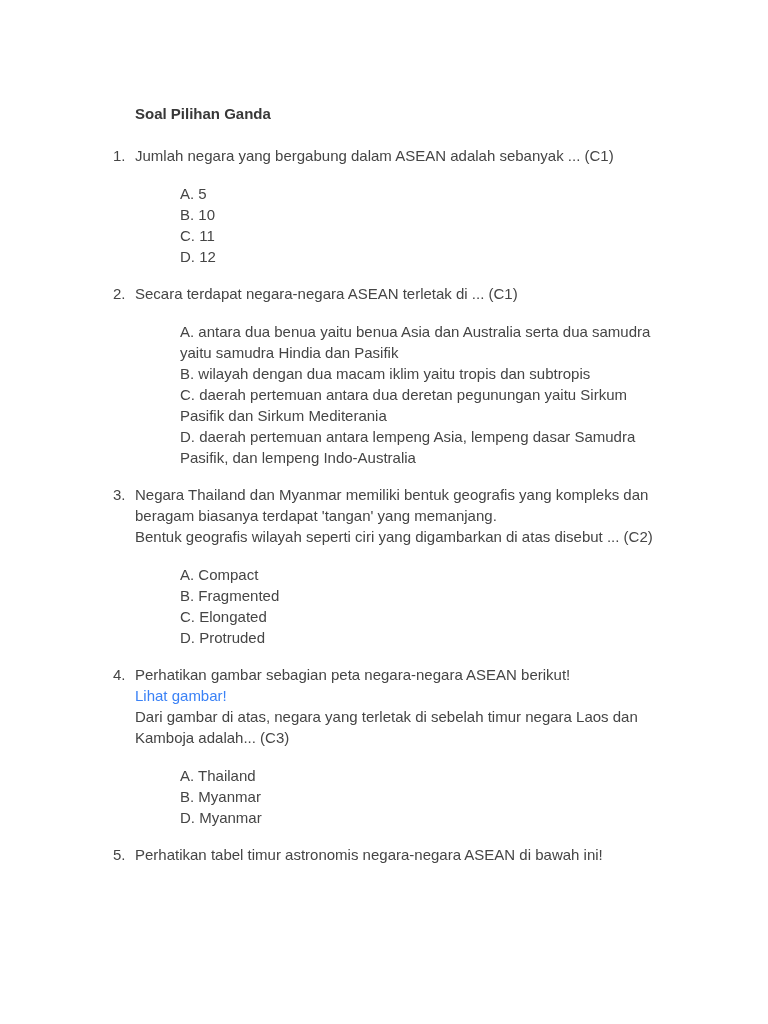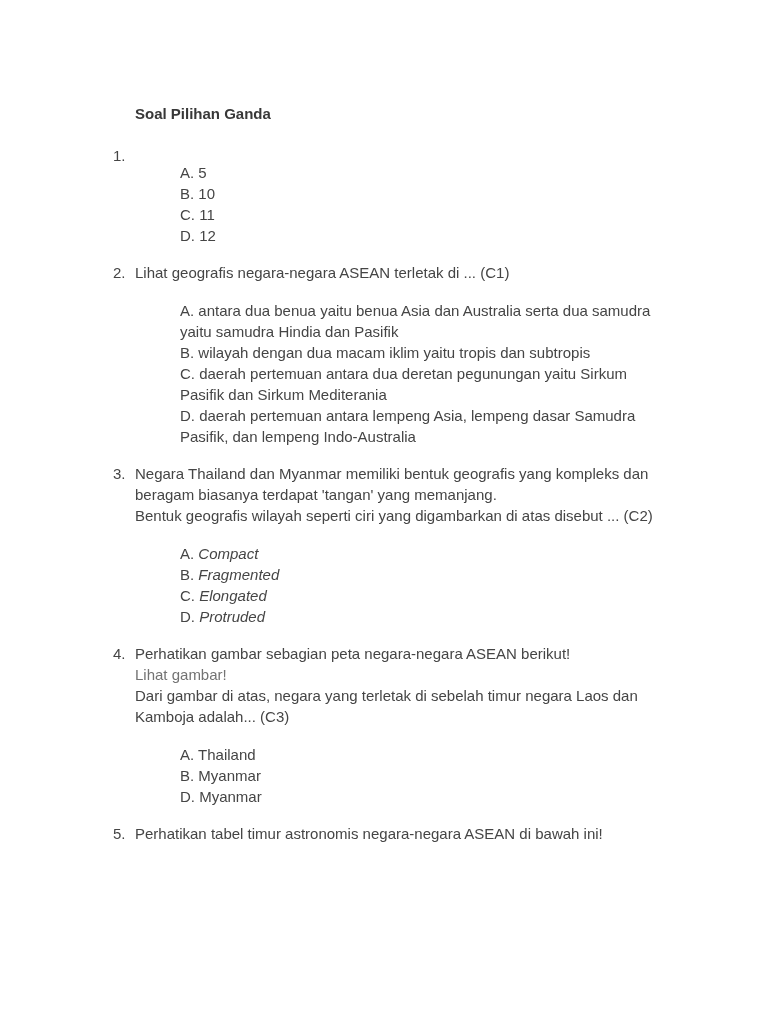--- a/index.html
+++ b/index.html
@@ -19,47 +19,48 @@
     font-weight: bold;
     color: #383838;
     margin: 0 0 21px 22px;
   }
   .question { display: flex; margin-top: 16px; }
   .q-num { flex: 0 0 22px; width: 22px; }
   .q-body { flex: 1; min-width: 0; }
   .q-text { margin: 0; }
   .options { margin: 17px 8px 0 45px; }
   .option { margin: 0; }
-  .option .it { font-style: italic; }
-  .link { color: #737373; cursor: pointer; text-decoration: none; }
+  .option .it { }
+  .link { color: #3b82f6; cursor: pointer; text-decoration: none; }
 </style>
 </head>
 <body>
 
 <div class="page">
   <div class="content">
 
     <p class="doc-title">Soal Pilihan Ganda</p>
 
     <div class="question">
       <div class="q-num">1.</div>
       <div class="q-body">
+        <div class="q-text">Jumlah negara yang bergabung dalam ASEAN adalah sebanyak ... (C1)</div>
         <div class="options">
           <div class="option"><span>A.</span> <span>5</span></div>
           <div class="option"><span>B.</span> <span>10</span></div>
           <div class="option"><span>C.</span> <span>11</span></div>
           <div class="option"><span>D.</span> <span>12</span></div>
         </div>
       </div>
     </div>
 
     <div class="question">
       <div class="q-num">2.</div>
       <div class="q-body">
-        <div class="q-text">Lihat geografis negara-negara ASEAN terletak di ... (C1)</div>
+        <div class="q-text">Secara terdapat negara-negara ASEAN terletak di ... (C1)</div>
         <div class="options">
           <div class="option"><span>A.</span> <span>antara dua benua yaitu benua Asia dan Australia serta dua samudra yaitu samudra Hindia dan Pasifik</span></div>
           <div class="option"><span>B.</span> <span>wilayah dengan dua macam iklim yaitu tropis dan subtropis</span></div>
           <div class="option"><span>C.</span> <span>daerah pertemuan antara dua deretan pegunungan yaitu Sirkum Pasifik dan Sirkum Mediterania</span></div>
           <div class="option"><span>D.</span> <span>daerah pertemuan antara lempeng Asia, lempeng dasar Samudra Pasifik, dan lempeng Indo-Australia</span></div>
         </div>
       </div>
     </div>
 
     <div class="question">

